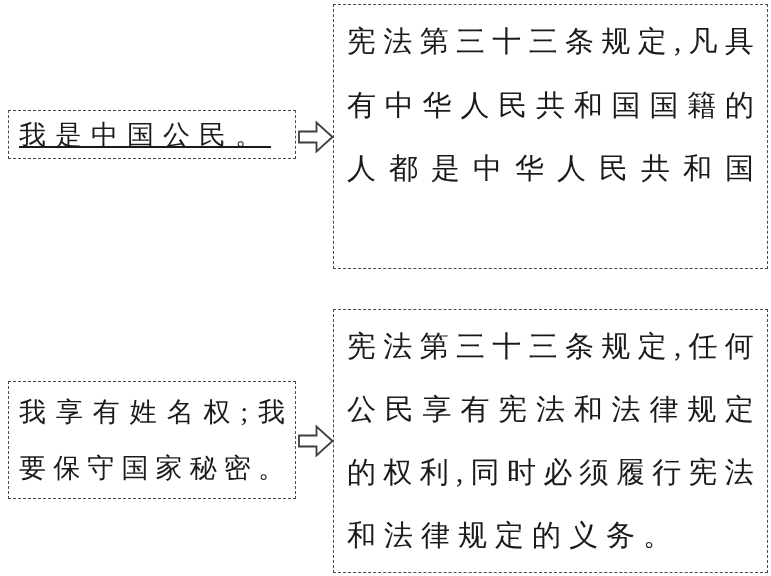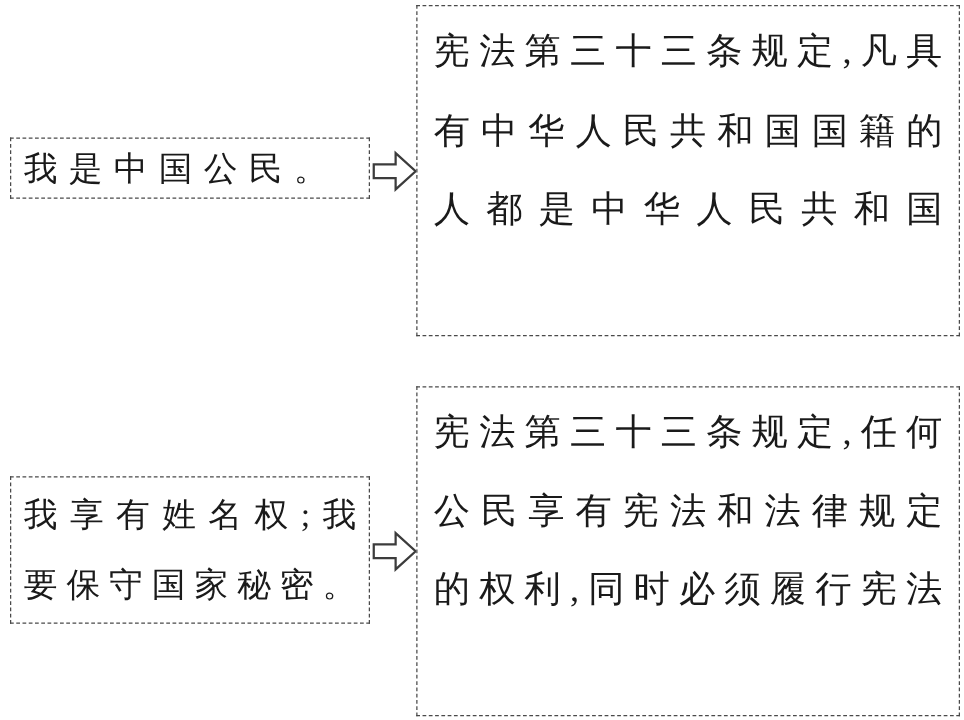--- a/index.html
+++ b/index.html
@@ -28,21 +28,21 @@
   }
   .line.plain { letter-spacing: 8px; }
 
   
   .box-s1 {
     left: 8px; top: 110px; width: 288px; height: 49px;
     display: flex; align-items: center;
     padding: 0 10px;
     font-size: 27px;
   }
-  .box-s1 .line { letter-spacing: 9px; }
+  .box-s1 .line { letter-spacing: 9px; text-decoration: underline; }
   .arrow-1 { position: absolute; left: 297px; top: 119px; }
 
   .box-e1 {
     left: 333px; top: 4px; width: 435px; height: 265px;
     padding: 5px 13px;
     font-size: 29px;
   }
   .box-e1 .line { height: 63.5px; line-height: 63.5px; }
 
   
@@ -184,15 +184,16 @@
         <span>,</span>
         <span>同</span>
         <span>时</span>
         <span>必</span>
         <span>须</span>
         <span>履</span>
         <span>行</span>
         <span>宪</span>
         <span>法</span>
       </div>
+    <div class="line plain">和法律规定的义务。</div>
   </div>
 
 </div>
 
 </body></html>

